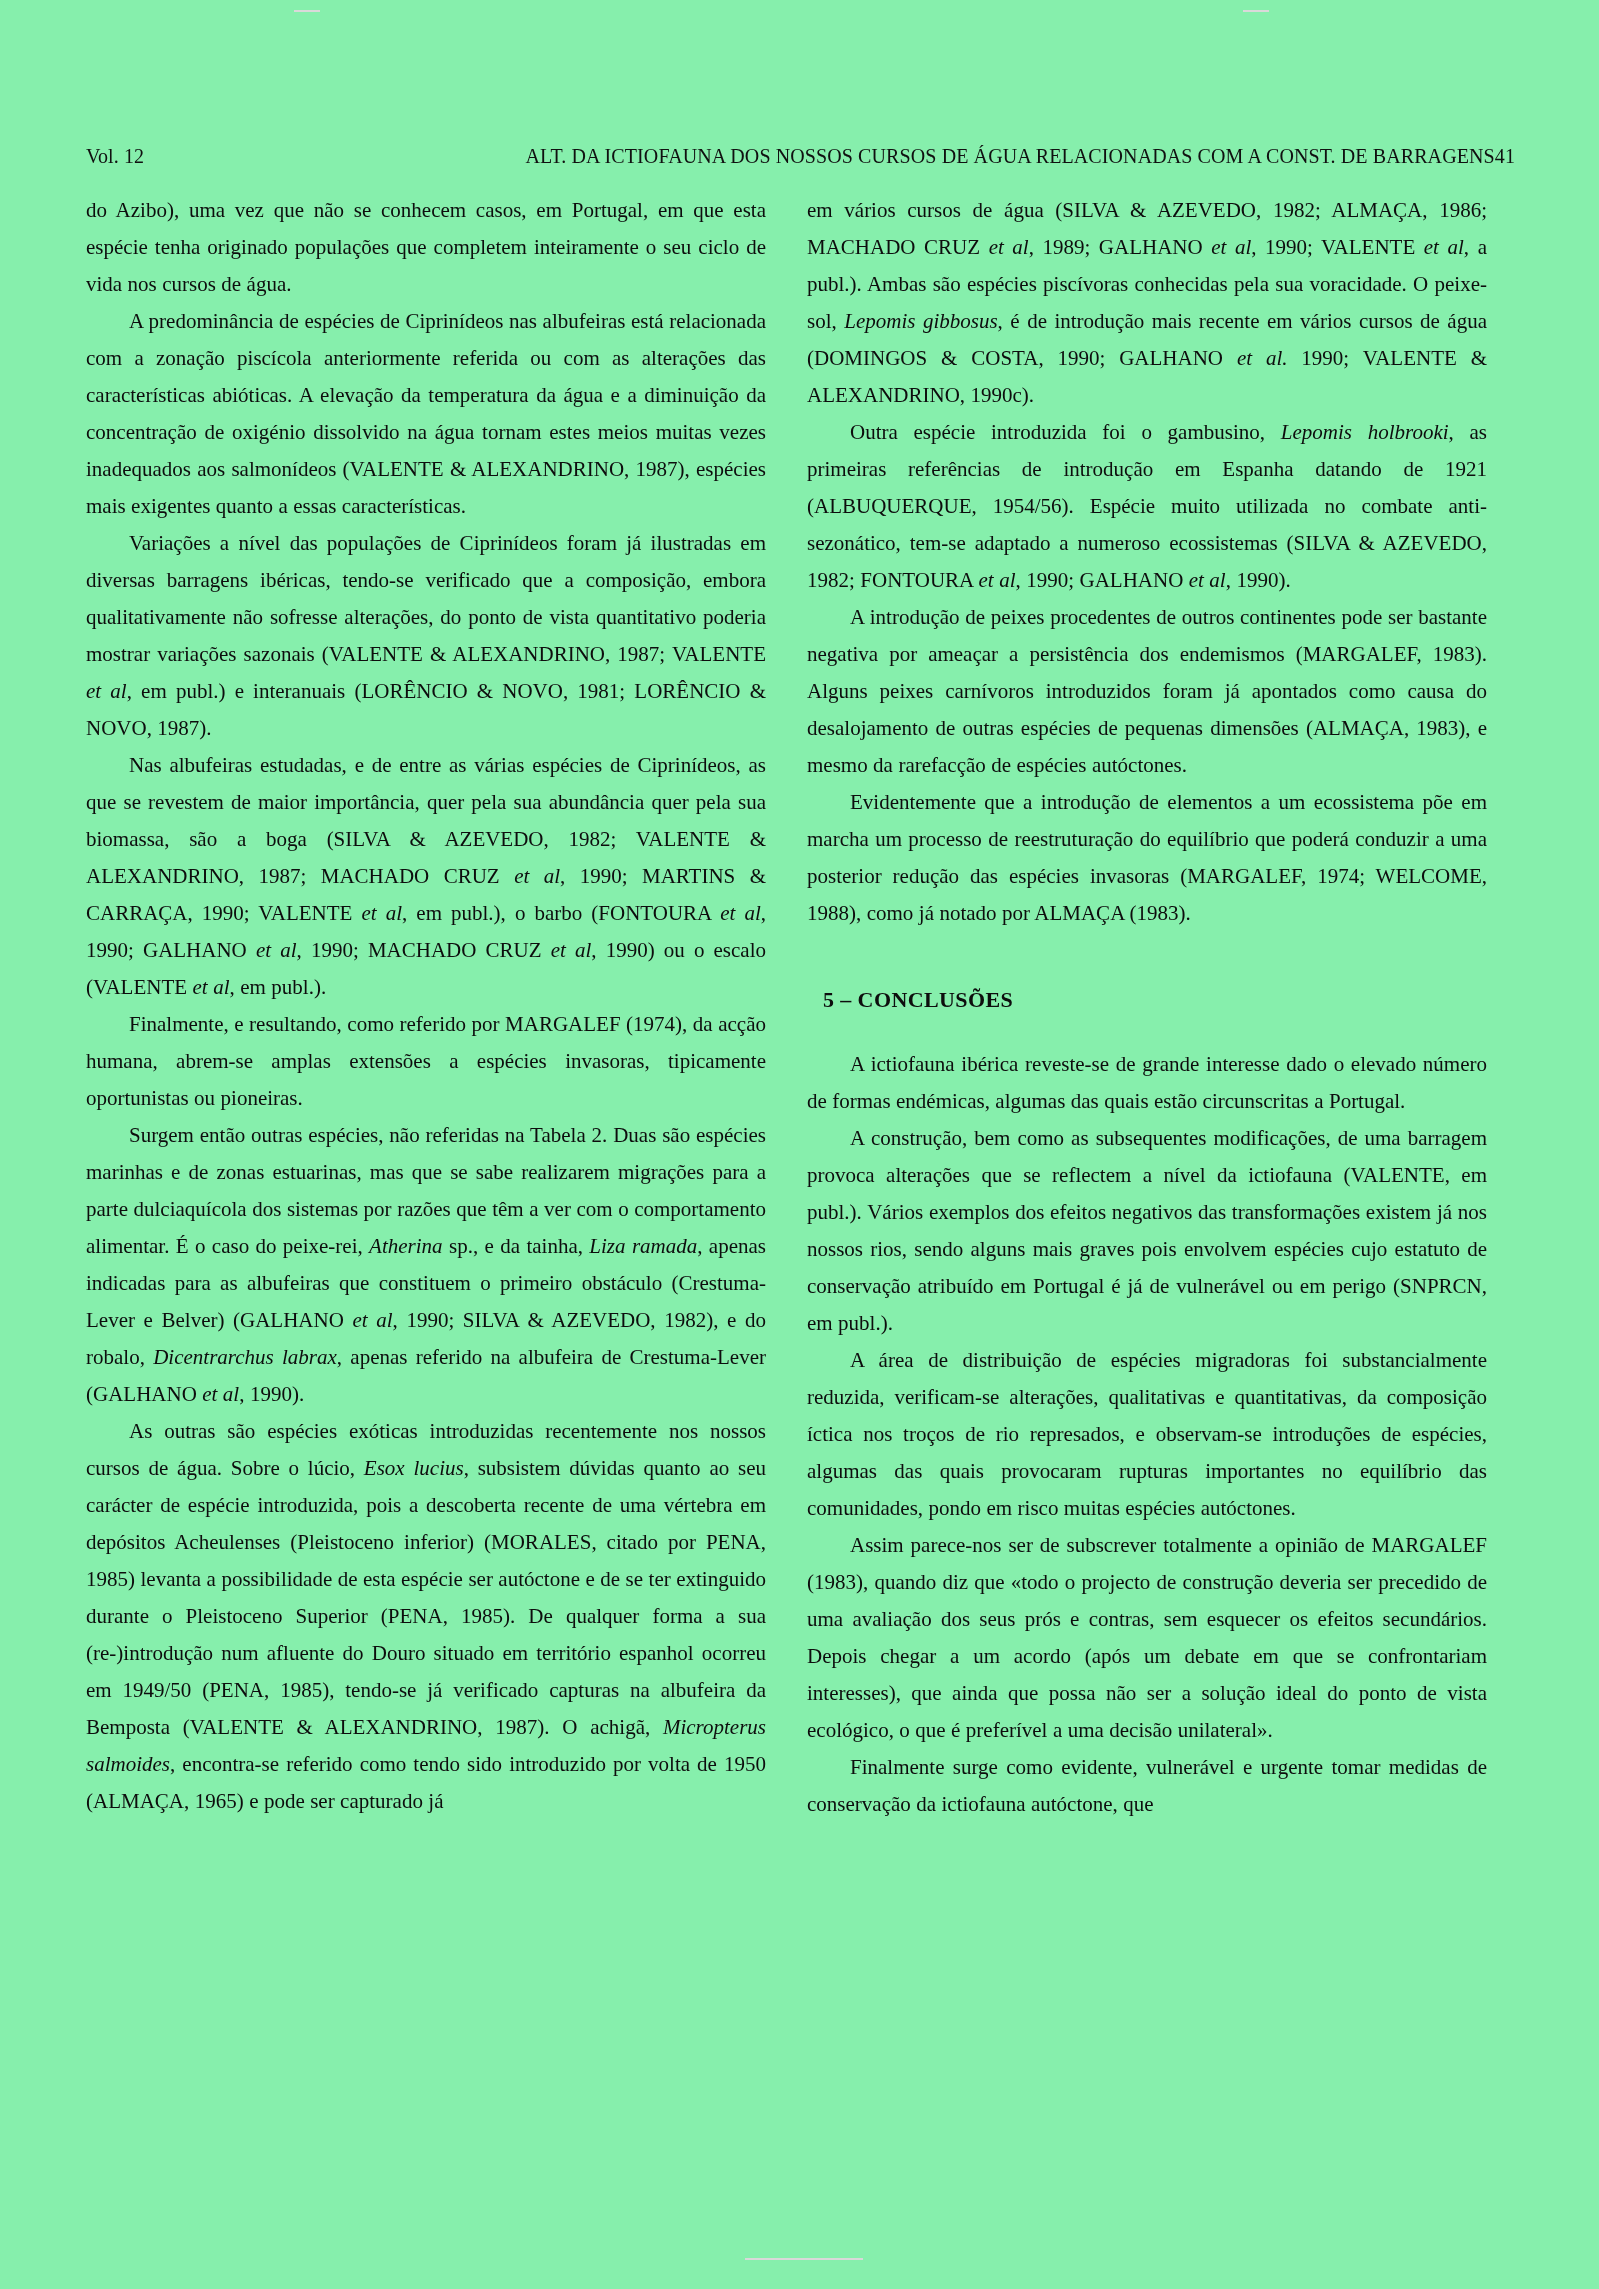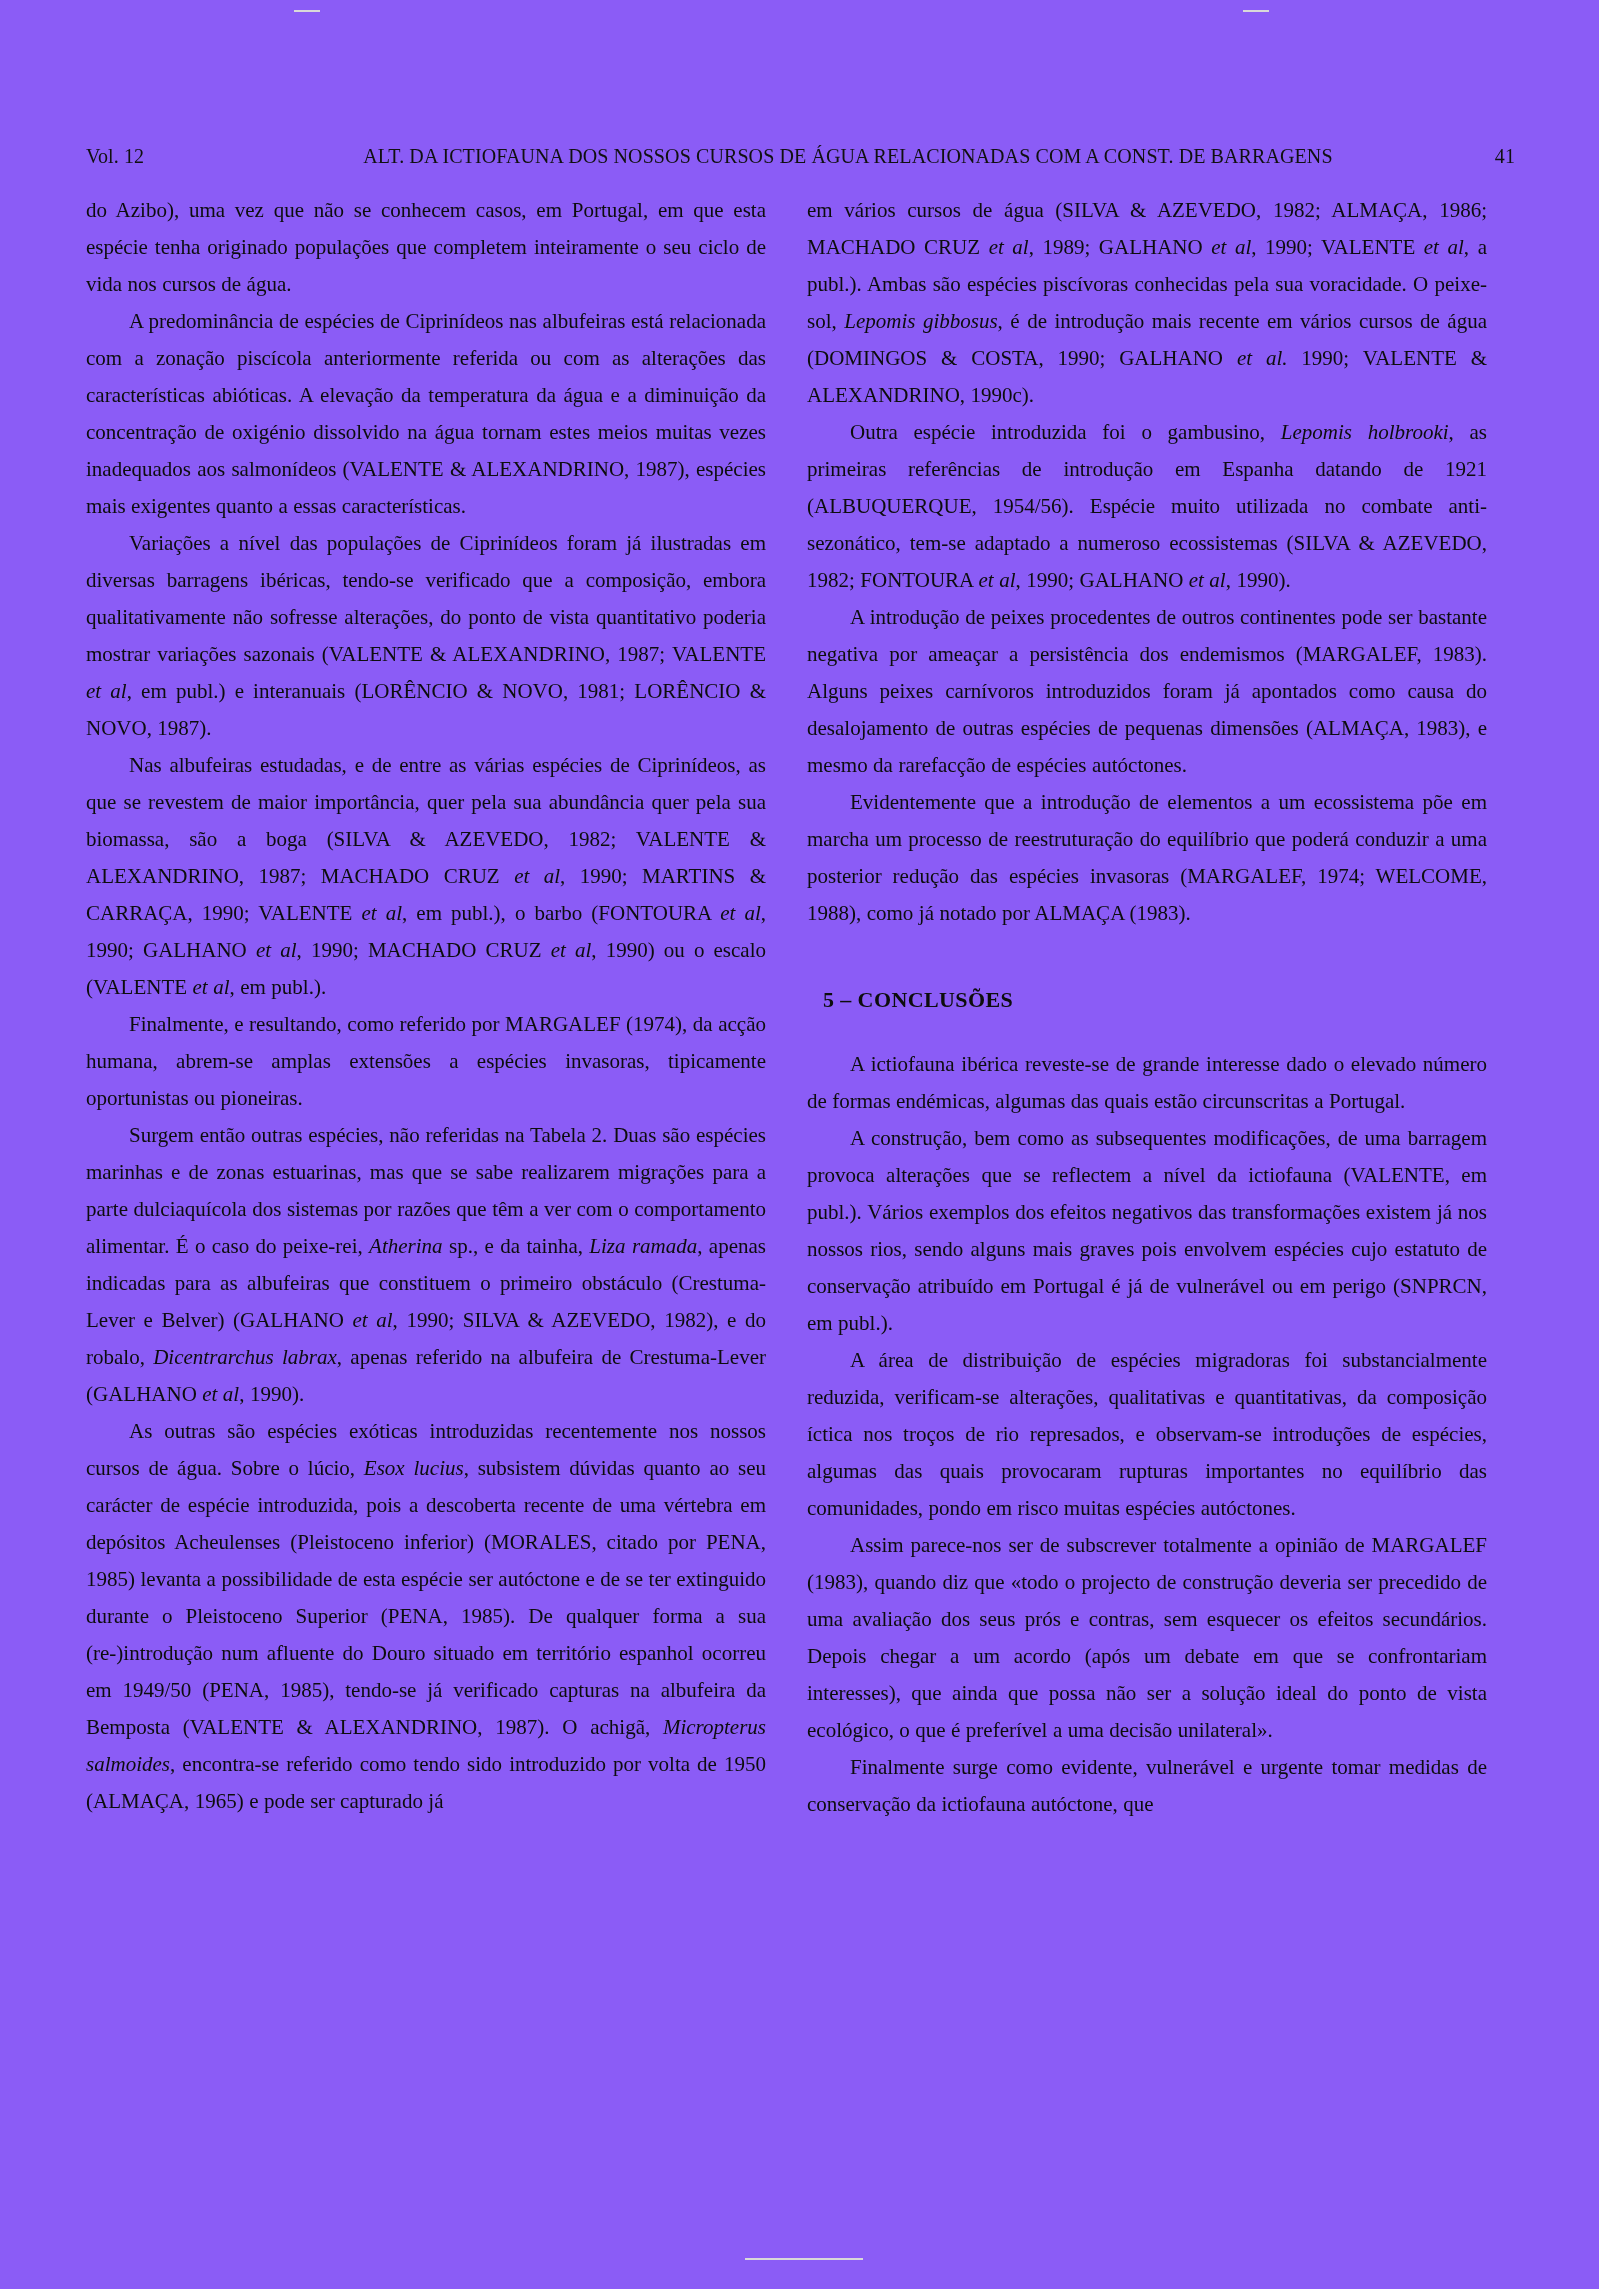--- a/index.html
+++ b/index.html
@@ -14,21 +14,21 @@
     position: relative;
     overflow: hidden;
     font-family: "Liberation Serif", "DejaVu Serif", serif;
     color: #0d0d0d;
   }
 
   
   .page {
     position: absolute;
     inset: 0;
-    background: #8b5cf6;
+    background: #86efac;
     text-decoration: underline;
   }
 
   
   .scan-mark {
     position: absolute;
     background: #d9d9d9;
   }
   .scan-mark.top-left   { left: 294px;  top: 9.8px;  width: 25.5px; height: 2px; }
   .scan-mark.top-right  { left: 1243px; top: 9.8px;  width: 25.5px; height: 2px; }
@@ -46,21 +46,21 @@
     font-size: 20px;
     letter-spacing: 0.1px;
     color: #101010;
   }
   .running-head .vol {
     font-size: 20px;
     white-space: nowrap;
   }
   .running-head .rh-title {
     flex: 1;
-    text-align: center;
+    text-align: right;
     padding-left: 57px;
     font-size: 20px;
     white-space: nowrap;
   }
   .running-head .folio {
     font-size: 20px;
     white-space: nowrap;
   }
 
   

